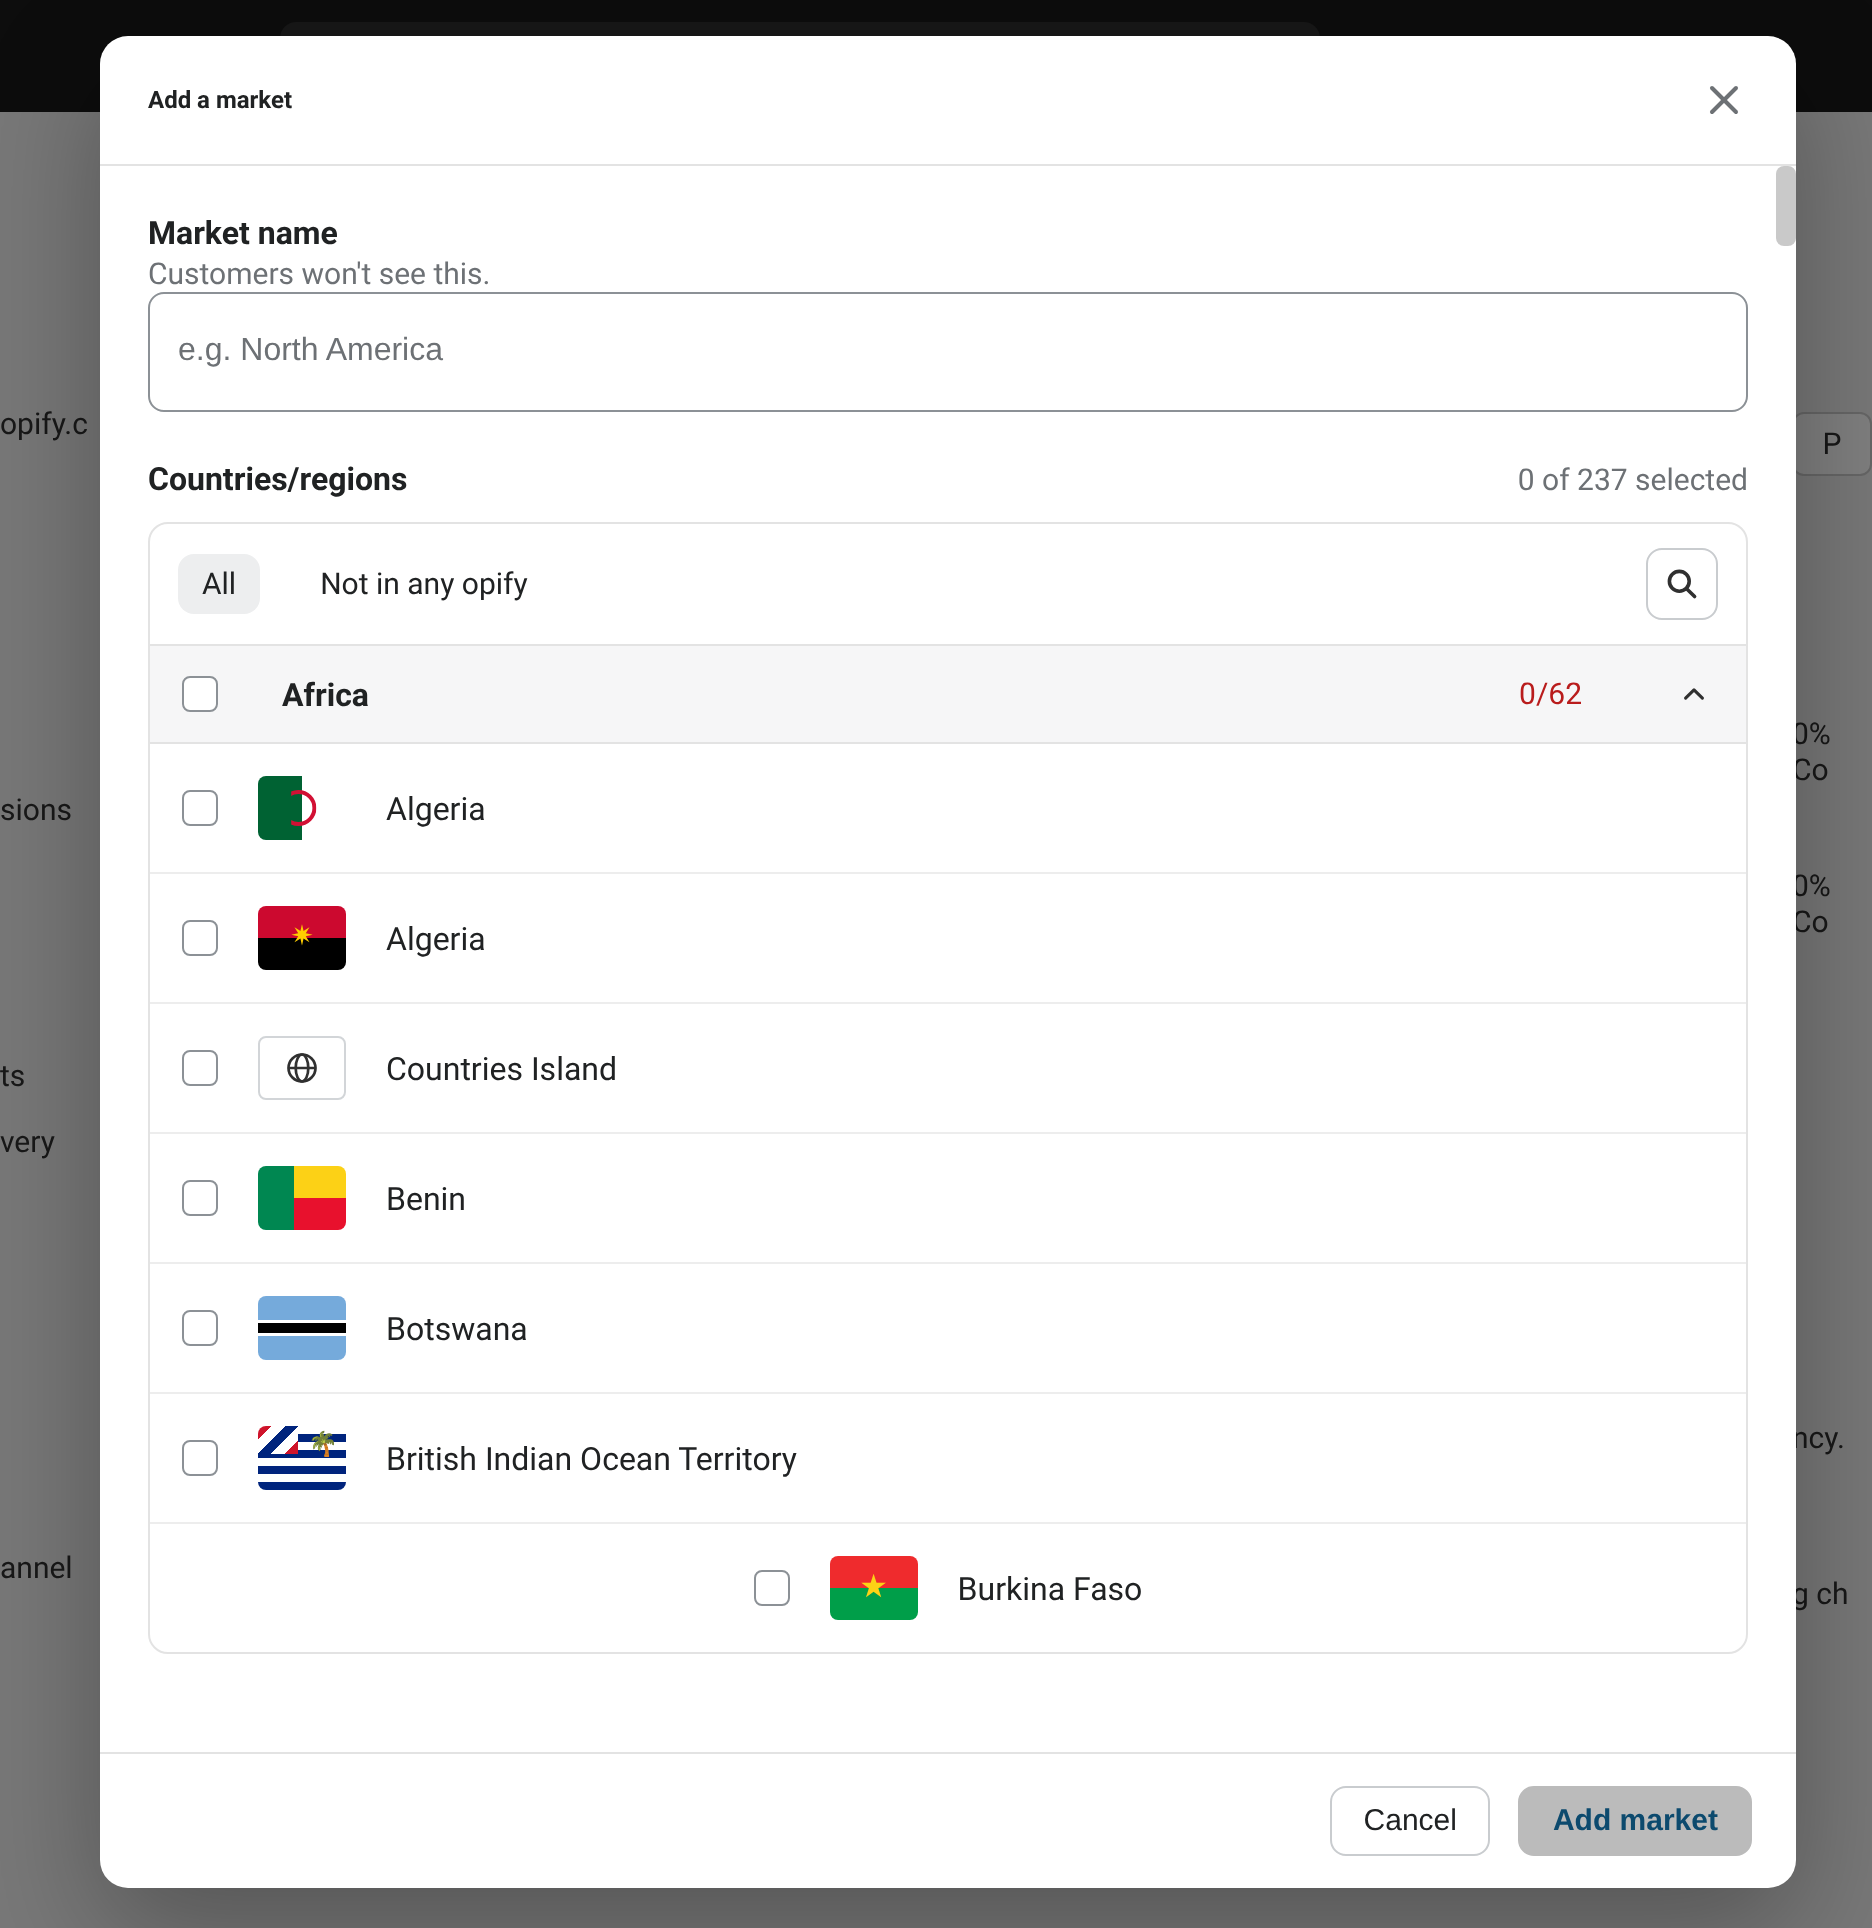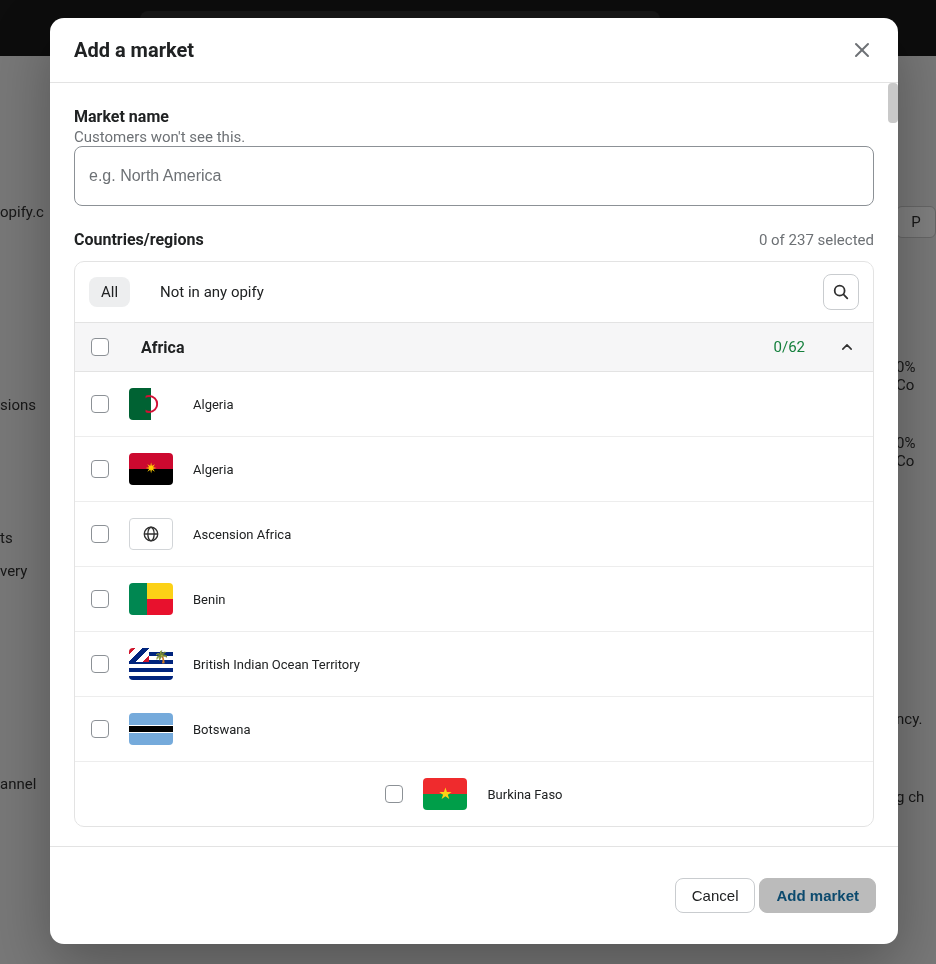--- a/index.html
+++ b/index.html
@@ -11,21 +11,21 @@
   .topbar { position: absolute; top: 0; left: 0; right: 0; height: 56px; background: #1a1a1a; display: flex; align-items: center; padding: 0 16px; color: #b5b5b5; }
   .topbar .search { display: flex; align-items: center; gap: 10px; background: #303030; border-radius: 8px; padding: 8px 14px; margin-left: 124px; width: 520px; color: #8a8a8a; }
   .topbar .kbd { margin-left: auto; color: #b5b5b5; font-size: 15px; }
   .bg-left { position: absolute; left: 0; top: 56px; bottom: 0; width: 60px; color: #303030; font-size: 15px; padding-top: 140px; line-height: 2.2; overflow: hidden; }
   .bg-right { position: absolute; right: 0; top: 56px; bottom: 0; width: 40px; color: #303030; font-size: 15px; overflow: hidden; }
   .overlay { position: absolute; inset: 0; background: rgba(0,0,0,0.5); }
 
   
   .modal { position: absolute; left: 50px; top: 18px; width: 848px; height: 926px; background: #ffffff; border-radius: 14px; display: flex; flex-direction: column; box-shadow: 0 20px 60px rgba(0,0,0,0.3); overflow: hidden; }
   .modal-header { display: flex; align-items: center; justify-content: space-between; padding: 20px 24px; border-bottom: 1px solid #e3e3e3; }
-  .modal-title { font-size: 20px; font-weight: 700; color: #202223; }
+  .modal-title { font-size: 12px; font-weight: 700; color: #202223; }
   .close-btn { width: 24px; height: 24px; display: flex; align-items: center; justify-content: center; cursor: pointer; color: #6d7175; }
 
   .modal-body { flex: 1; overflow-y: auto; padding: 24px; position: relative; }
   .scroll-ind { position: absolute; right: 0; top: 0; width: 10px; height: 40px; background: #c9c9c9; border-radius: 4px; }
 
   .field-label { font-size: 16px; font-weight: 700; color: #202223; margin-bottom: 2px; }
   .field-help { font-size: 15px; color: #6d7175; }
   .text-input { width: 100%; padding: 20px 14px; font-size: 16px; border: 1px solid #8c9196; border-radius: 8px; outline: none; color: #202223; background: #fff; }
   .text-input::placeholder { color: #6d7175; }
 
@@ -34,31 +34,31 @@
   .section-count { font-size: 15px; color: #6d7175; }
 
   .card { border: 1px solid #e3e3e3; border-radius: 10px; overflow: hidden; }
   .card-tabs { display: flex; align-items: center; padding: 12px 14px; gap: 18px; border-bottom: 1px solid #e3e3e3; }
   .tab { font-size: 15px; color: #202223; padding: 6px 12px; border-radius: 8px; cursor: pointer; }
   .tab.active { background: #edeeef; }
   .search-btn { margin-left: auto; width: 36px; height: 36px; border: 1px solid #c9cccf; border-radius: 8px; display: flex; align-items: center; justify-content: center; cursor: pointer; }
 
   .continent-header { display: flex; align-items: center; padding: 14px 16px; background: #f6f6f7; border-bottom: 1px solid #e3e3e3; gap: 32px; }
   .continent-name { font-size: 16px; font-weight: 700; flex: 1; color: #202223; }
-  .continent-count { font-size: 15px; color: #15803d; }
+  .continent-count { font-size: 15px; color: #b91c1c; margin-right: 14px; }
 
   .checkbox { width: 18px; height: 18px; border: 1.5px solid #8c9196; border-radius: 4px; cursor: pointer; flex-shrink: 0; background: #fff; }
 
   .country-row { display: flex; align-items: center; padding: 16px; gap: 20px; border-bottom: 1px solid #ededed; }
   .country-row:last-child { border-bottom: none; justify-content: center; }
   .flag { width: 44px; height: 32px; border-radius: 4px; overflow: hidden; flex-shrink: 0; display: flex; align-items: center; justify-content: center; }
   .flag.bordered { border: 1px solid #d2d5d8; }
-  .country-name { font-size: 13px; color: #202223; }
-
-  .modal-footer { padding: 31px 22px; border-top: 1px solid #e3e3e3; display: flex; justify-content: flex-end; gap: 4px; }
+  .country-name { font-size: 16px; color: #202223; }
+
+  .modal-footer { padding: 16px 22px; border-top: 1px solid #e3e3e3; display: flex; justify-content: flex-end; gap: 14px; }
   .btn { padding: 8px 16px; font-size: 15px; border-radius: 8px; cursor: pointer; font-weight: 500; }
   .btn-secondary { background: #fff; border: 1px solid #c9cccf; color: #202223; }
   .btn-primary { background: #bbbbbb; border: 1px solid #bbbbbb; color: #0c4a6e; font-weight: 700; }
 
   .caret { width: 20px; height: 20px; display: flex; align-items: center; justify-content: center; cursor: pointer; }
 
   
   .flag-dz { position: relative; background: linear-gradient(90deg, #006233 0 50%, #ffffff 50% 100%); }
   .flag-dz::after { content: ""; position: absolute; left: 50%; top: 50%; width: 14px; height: 14px; border: 2px solid #d21034; border-radius: 50%; transform: translate(-60%, -50%); clip-path: inset(0 0 0 30%); }
   .flag-ao { background: linear-gradient(#cc092f 0 50%, #000000 50% 100%); position: relative; }
@@ -175,40 +175,40 @@
         </div>
         <div class="country-row">
           <div class="checkbox"></div>
           <div class="flag bordered">
             <svg width="18" height="18" viewBox="0 0 20 20">
                 <circle cx="10" cy="10" r="7.5" fill="none" stroke="#303030" stroke-width="1.5"></circle>
                 <ellipse cx="10" cy="10" rx="3.5" ry="7.5" fill="none" stroke="#303030" stroke-width="1.5"></ellipse>
                 <line x1="2.5" y1="10" x2="17.5" y2="10" stroke="#303030" stroke-width="1.5"></line>
               </svg>
           </div>
-          <div class="country-name">Ascension Africa</div>
+          <div class="country-name">Countries Island</div>
         </div>
         <div class="country-row">
           <div class="checkbox"></div>
           <div class="flag flag-bj">
               <div class="l"></div>
               <div class="t"></div>
               <div class="b"></div>
             </div>
           <div class="country-name">Benin</div>
         </div>
         <div class="country-row">
           <div class="checkbox"></div>
+          <div class="flag flag-bw"></div>
+          <div class="country-name">Botswana</div>
+        </div>
+        <div class="country-row">
+          <div class="checkbox"></div>
           <div class="flag flag-io"></div>
           <div class="country-name">British Indian Ocean Territory</div>
-        </div>
-        <div class="country-row">
-          <div class="checkbox"></div>
-          <div class="flag flag-bw"></div>
-          <div class="country-name">Botswana</div>
         </div>
         <div class="country-row">
           <div class="checkbox"></div>
           <div class="flag flag-bf"></div>
           <div class="country-name">Burkina Faso</div>
         </div>
       </div>
     </div>
   </div>
 

